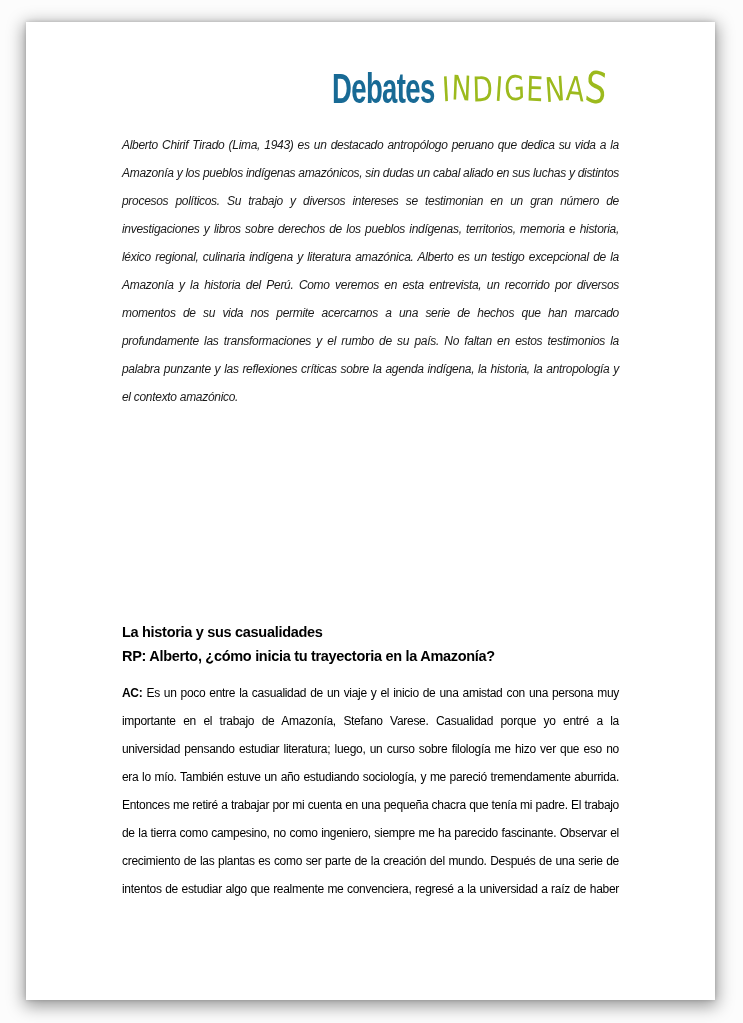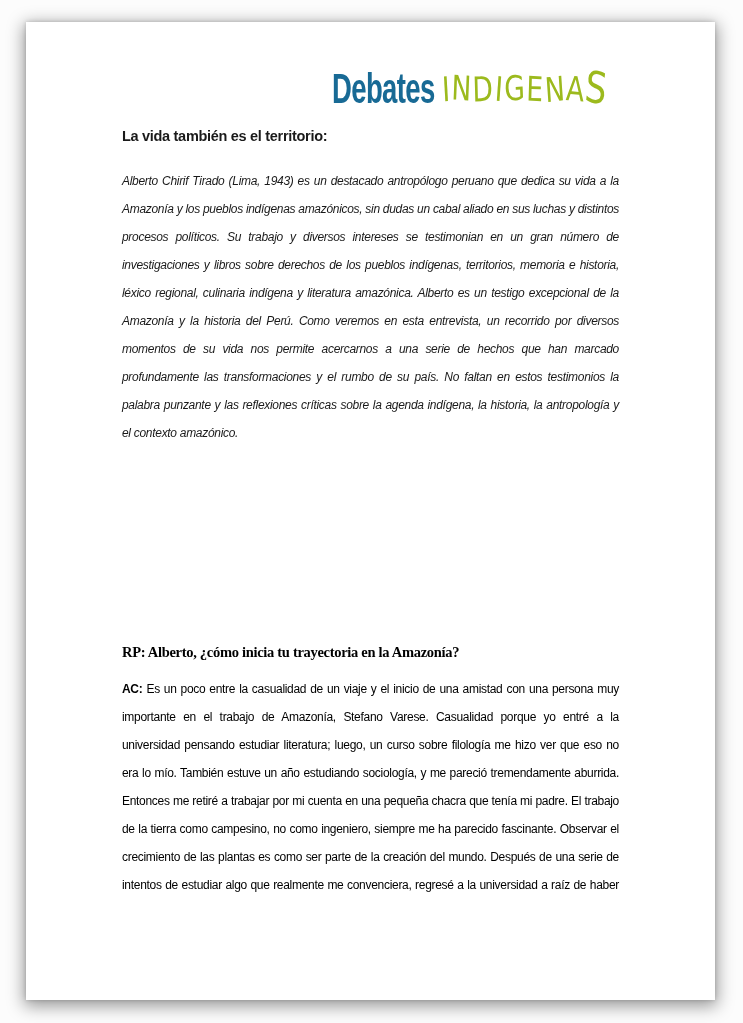--- a/index.html
+++ b/index.html
@@ -95,48 +95,48 @@
     font-style: italic;
   }
   .byline { margin-top: 7px; }
   
   .section-2 {
     position: absolute;
     left: 96px;
     right: 96px;
     top: 601px;
   }
-  .question { margin-top: 20px; font-family: Liberation Serif, serif; }
+  .question { margin-top: 5px; }
   .answer {
     margin-top: 13px;
     text-align: justify;
     text-align-last: justify;
   }
   .answer .speaker { font-weight: bold; }
 </style>
 </head>
 <body>
 
 <div class="stage">
   <div class="sheet">
     <div class="content">
 
       <div class="logo">
         <span class="logo-debates" style="color: rgb(24, 106, 149);">Debates</span>
         <span class="logo-indigenas" style="color: rgb(156, 186, 29);"><span>I</span><span>N</span><span>D</span><span>I</span><span>G</span><span>E</span><span>N</span><span>A</span><span>S</span></span>
       </div>
 
-      <p class="h-bold title-1">La vida también es el territorio:</p>
 
 
       <p class="body-text intro">Alberto Chirif Tirado (Lima, 1943) es un destacado antropólogo peruano que dedica su vida a la Amazonía y los pueblos indígenas amazónicos, sin dudas un cabal aliado en sus luchas y distintos procesos políticos. Su trabajo y diversos intereses se testimonian en un gran número de investigaciones y libros sobre derechos de los pueblos indígenas, territorios, memoria e historia, léxico regional, culinaria indígena y literatura amazónica. Alberto es un testigo excepcional de la Amazonía y la historia del Perú. Como veremos en esta entrevista, un recorrido por diversos momentos de su vida nos permite acercarnos a una serie de hechos que han marcado profundamente las transformaciones y el rumbo de su país. No faltan en estos testimonios la palabra punzante y las reflexiones críticas sobre la agenda indígena, la historia, la antropología y el contexto amazónico.</p>
 
     </div>
 
     <div class="section-2">
+      <p class="h-bold">La historia y sus casualidades</p>
 
       <p class="h-bold question">RP: Alberto, ¿cómo inicia tu trayectoria en la Amazonía?</p>
 
       <p class="body-text answer">
         <span class="speaker">AC:</span>
         <span>Es un poco entre la casualidad de un viaje y el inicio de una amistad con una persona muy importante en el trabajo de Amazonía, Stefano Varese. Casualidad porque yo entré a la universidad pensando estudiar literatura; luego, un curso sobre filología me hizo ver que eso no era lo mío. También estuve un año estudiando sociología, y me pareció tremendamente aburrida. Entonces me retiré a trabajar por mi cuenta en una pequeña chacra que tenía mi padre. El trabajo de la tierra como campesino, no como ingeniero, siempre me ha parecido fascinante. Observar el crecimiento de las plantas es como ser parte de la creación del mundo. Después de una serie de intentos de estudiar algo que realmente me convenciera, regresé a la universidad a raíz de haber</span>
       </p>
     </div>
   </div>
 </div>

